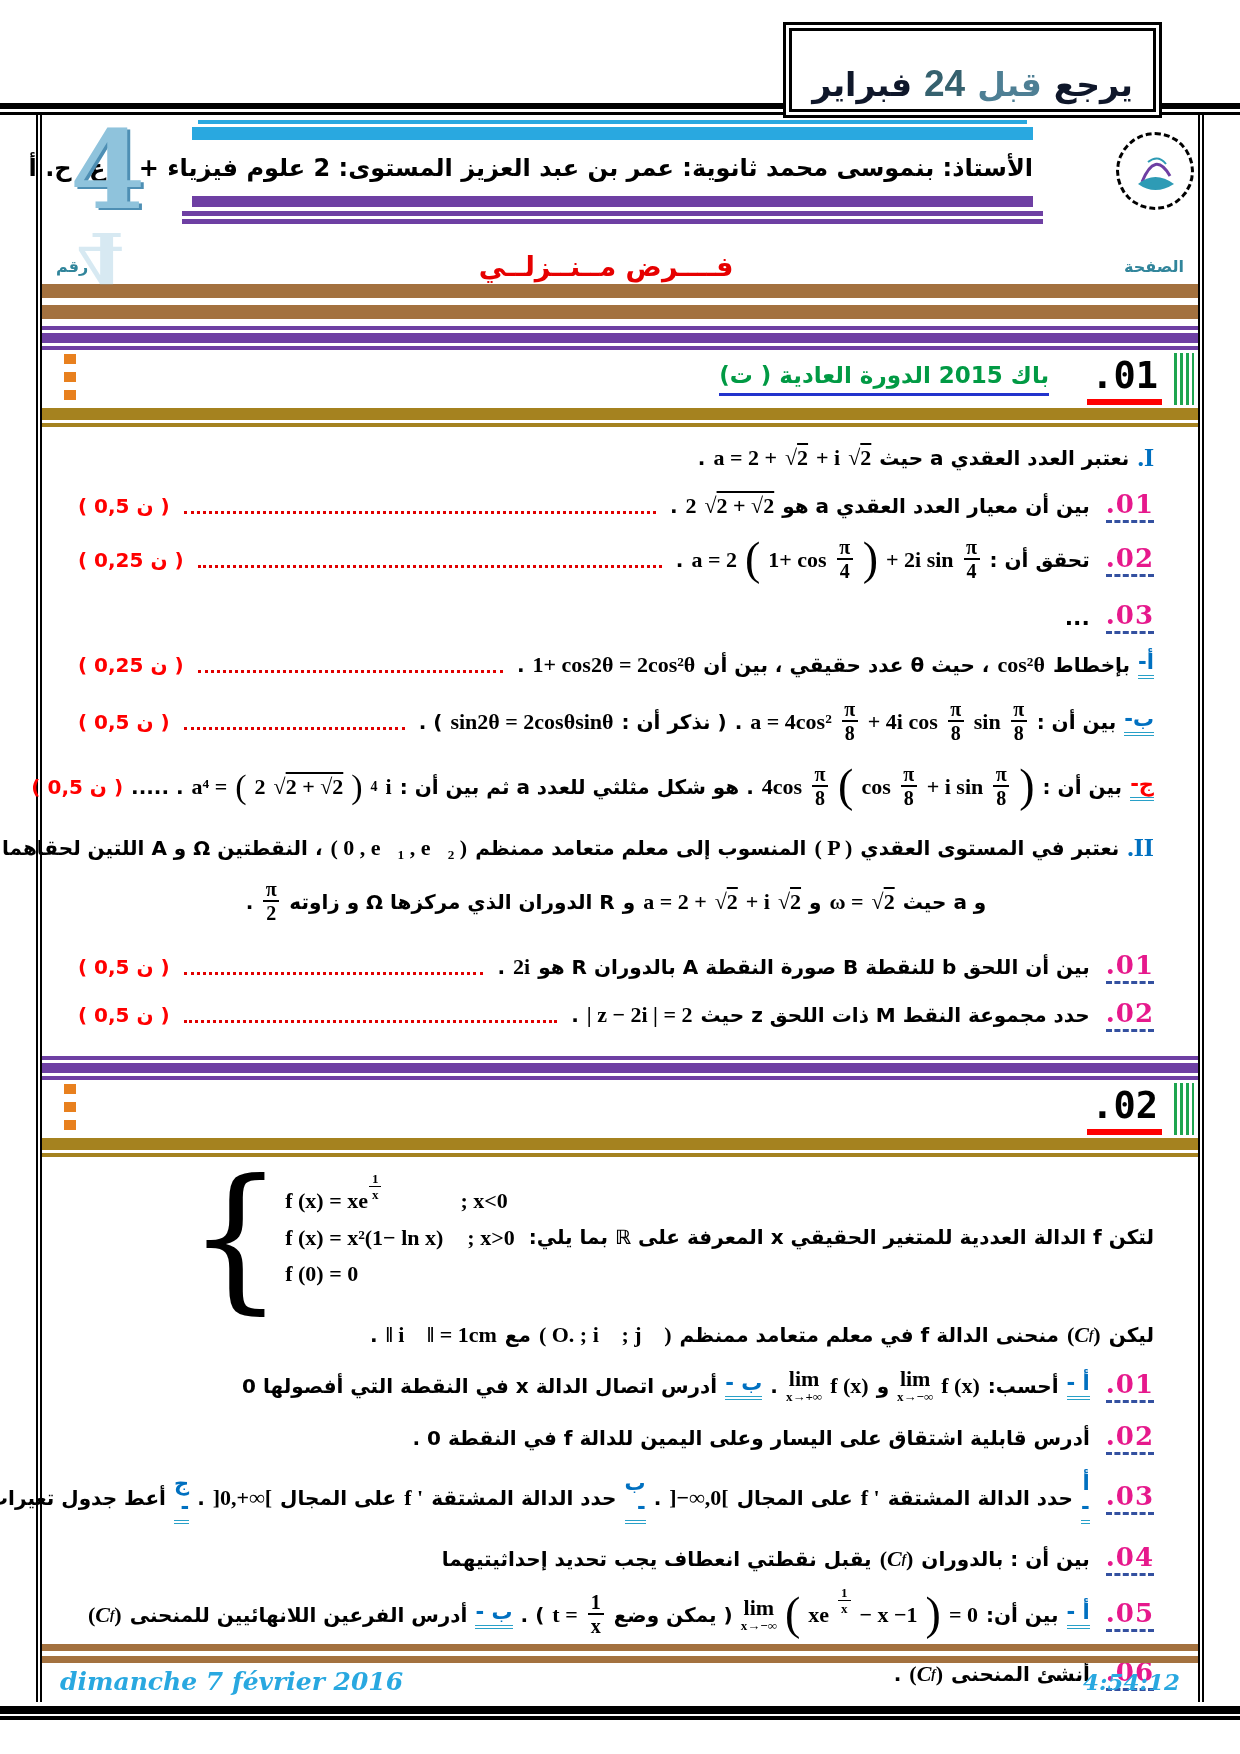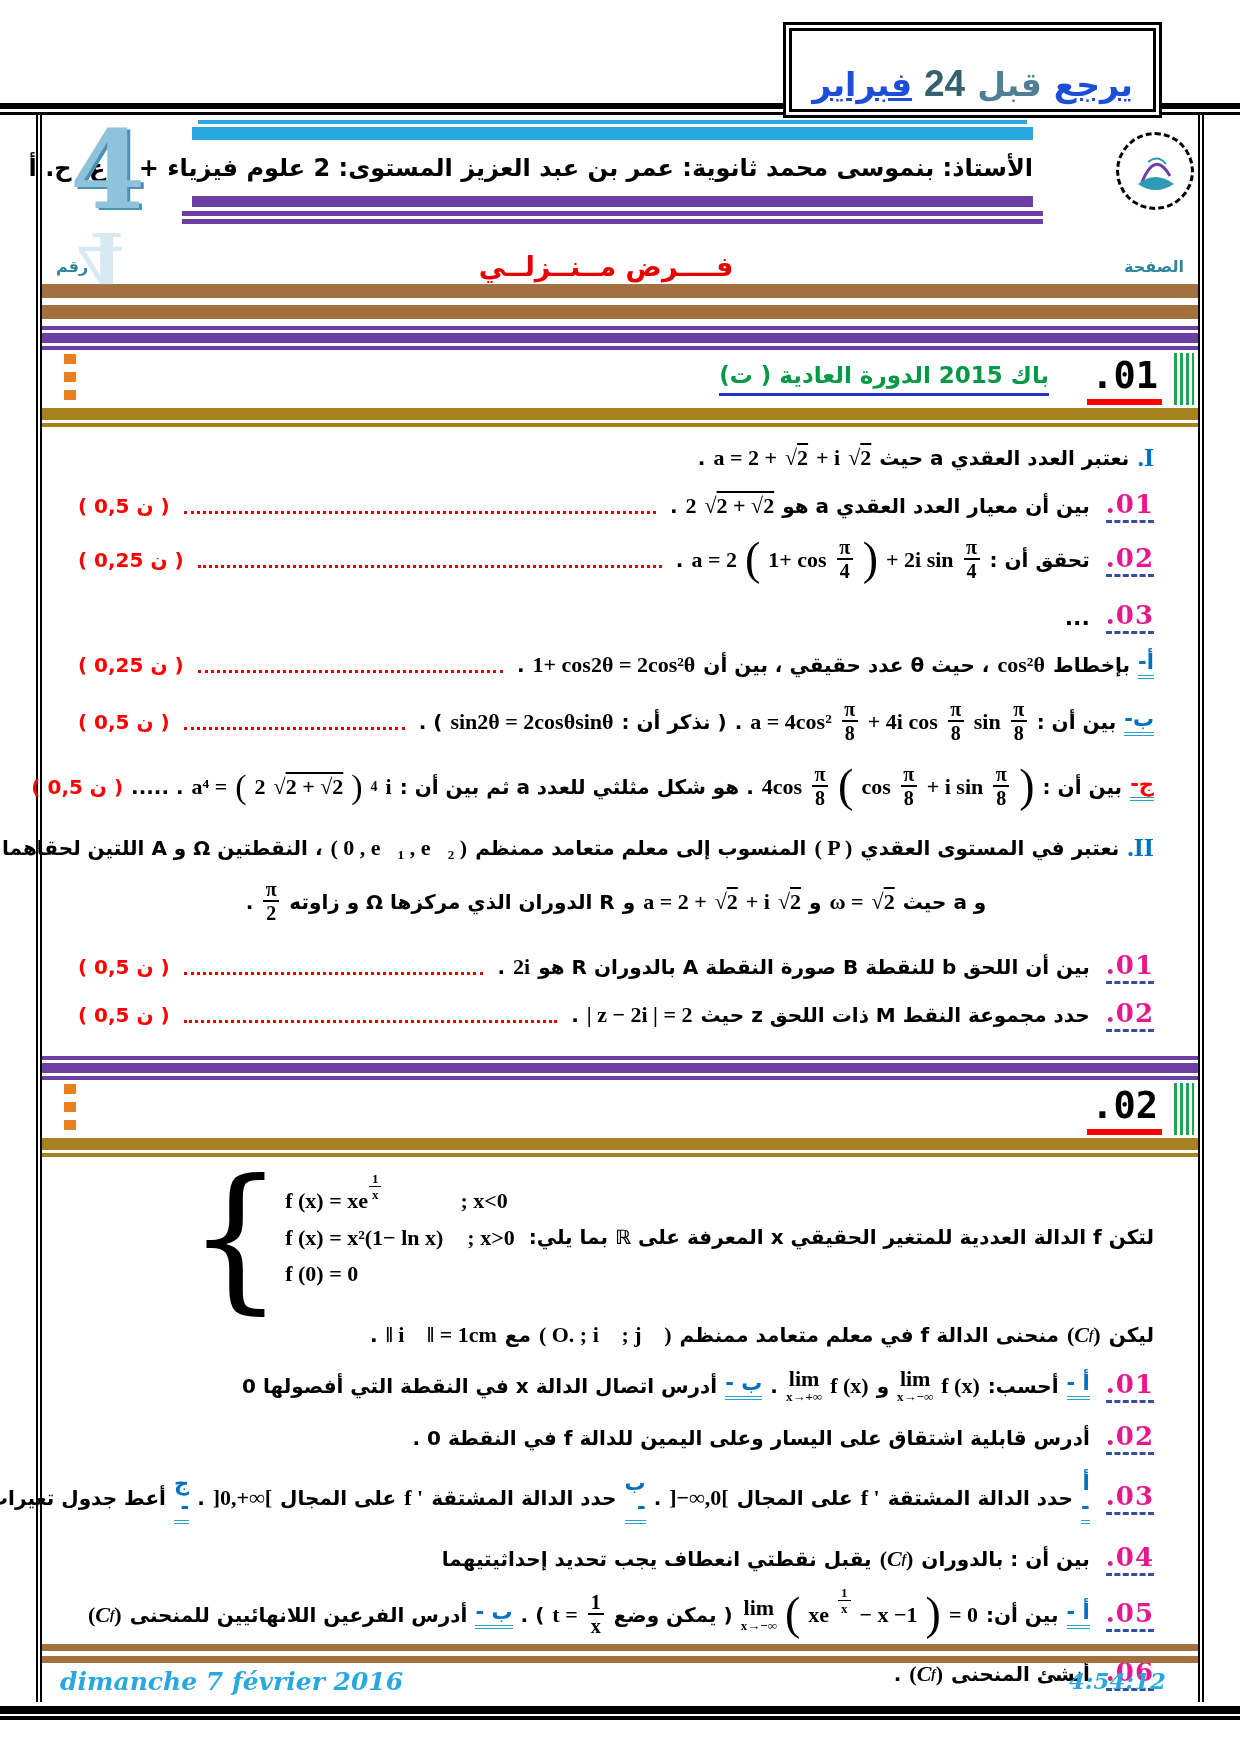--- a/index.html
+++ b/index.html
@@ -4,21 +4,21 @@
 <style>
   html,body{margin:0;padding:0;}
   body{width:1240px;height:1754px;background:#fff;position:relative;overflow:hidden;
        font-family:"DejaVu Sans",sans-serif;}
   .page{position:absolute;inset:0;}
 
   
   .top-banner{position:absolute;top:22px;right:78px;border:3px solid #000;padding:3px;background:#fff;z-index:5;}
   .tb-inner{border:3px solid #000;padding:4px 20px;display:flex;direction:rtl;gap:12px;align-items:baseline;
             font-weight:bold;font-size:33px;font-family:"DejaVu Sans",sans-serif;}
-  .tb-red{color:#1d4ed8;text-decoration:underline;}
+  .tb-red{color:#0f172a;}
   .tb-teal{color:#4e7f94;}
   .tb-num{color:#35616e;font-family:Liberation Sans, sans-serif;font-size:37px;margin-top:28px;}
 
   
   .top-rule{position:absolute;top:103px;left:0;width:1240px;height:12px;
             border-top:6px solid #000;border-bottom:3px solid #000;box-sizing:border-box;}
   .bottom-rule{position:absolute;top:1706px;left:0;width:1240px;height:14px;
             border-top:8px solid #000;border-bottom:4px solid #000;box-sizing:border-box;}
 
   
@@ -105,21 +105,21 @@
   .pw-rows{display:flex;flex-direction:column;gap:10px;}
   .pw-row{display:flex;direction:ltr;align-items:center;font-family:"Liberation Serif",serif;
           font-weight:bold;font-size:22px;}
   .pw-cond1{margin-left:78px;}
   .pw-cond2{margin-left:24px;}
 
   
   .footer{position:absolute;bottom:4px;left:0;right:0;}
   .brown-line{height:7px;background:#a3713f;}
   .fgap{height:5px;}
-  .footer-row{display:flex;justify-content:space-between;padding:4px 32px 2px 18px;}
+  .footer-row{display:flex;justify-content:space-between;align-items:center;padding:4px 18px 2px 18px;}
   .fdate{color:#29a8e0;font-family:"DejaVu Serif",serif;font-style:italic;font-weight:bold;font-size:25px;}
   .ftime{color:#29a8e0;font-family:"DejaVu Serif",serif;font-style:italic;font-weight:bold;font-size:23px;} .mt14{margin-top:14px;} .mt16{margin-top:16px;} .mt18{margin-top:18px;}
   .mt20{margin-top:20px;} .mt24{margin-top:24px;} .mt26{margin-top:26px;}
   .center{justify-content:center;}
   .ellipsis{font-size:22px;}
 </style>
 </head>
 <body>
 
 <div class="page">

